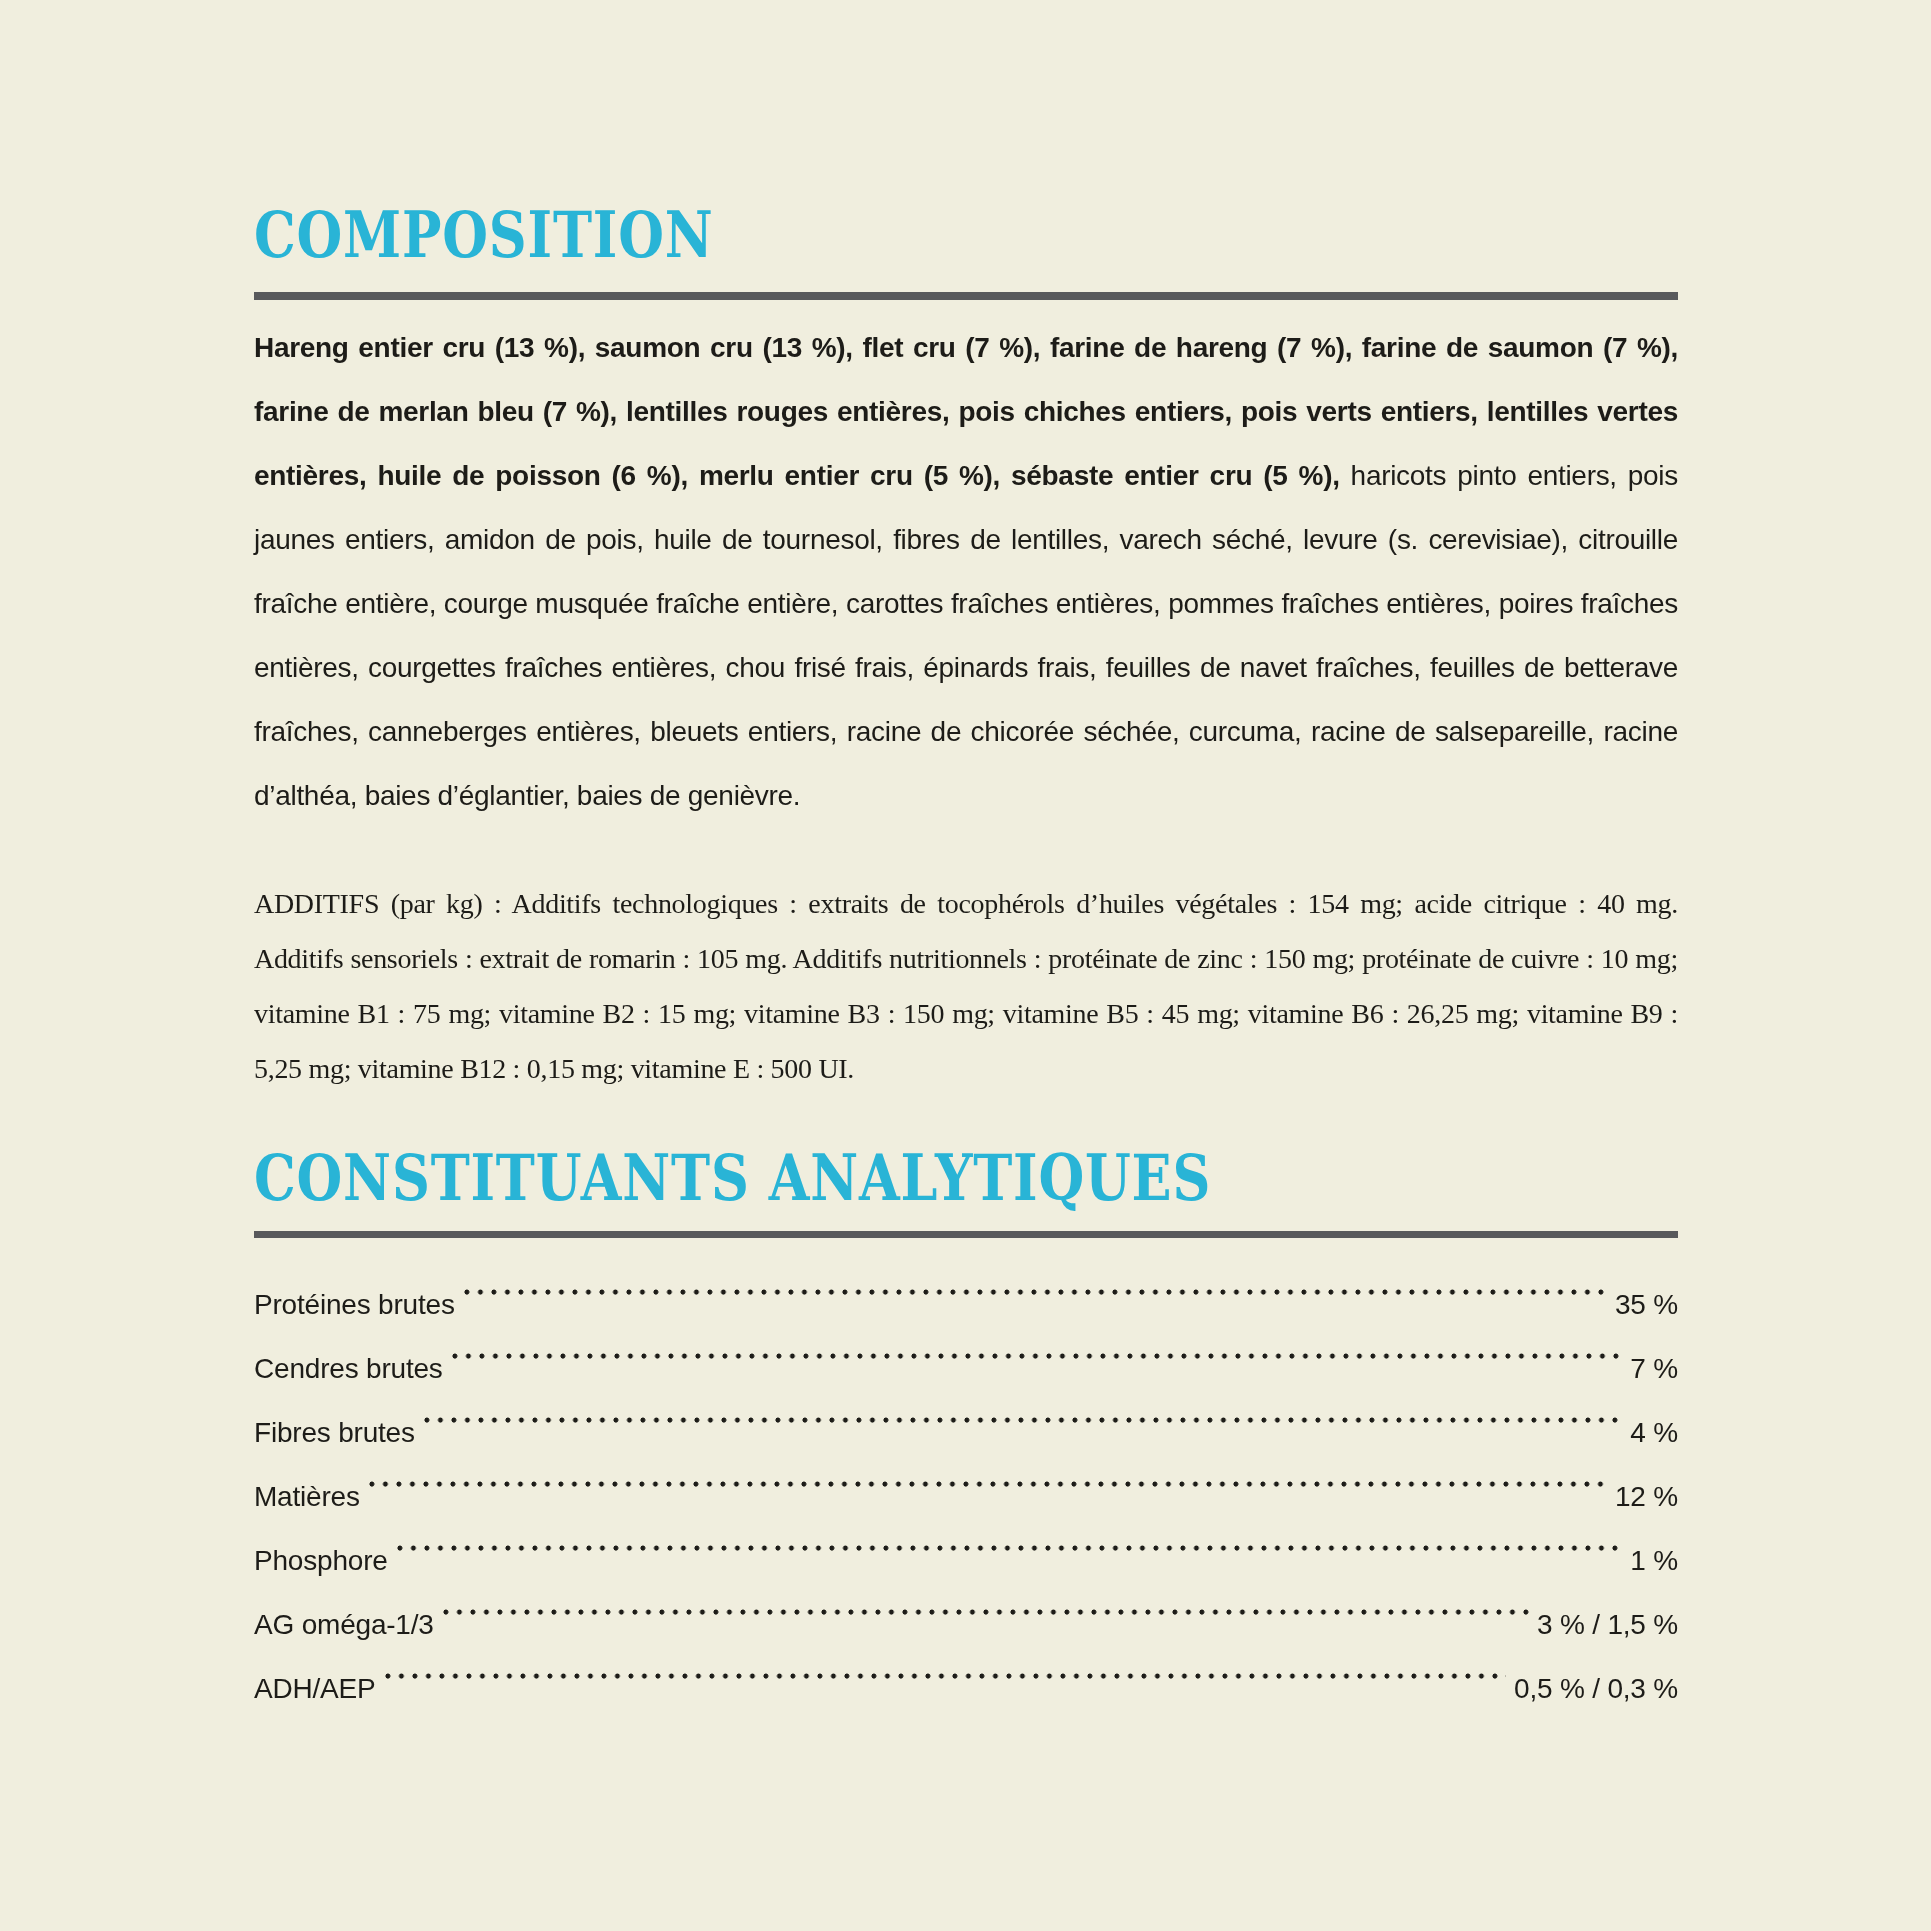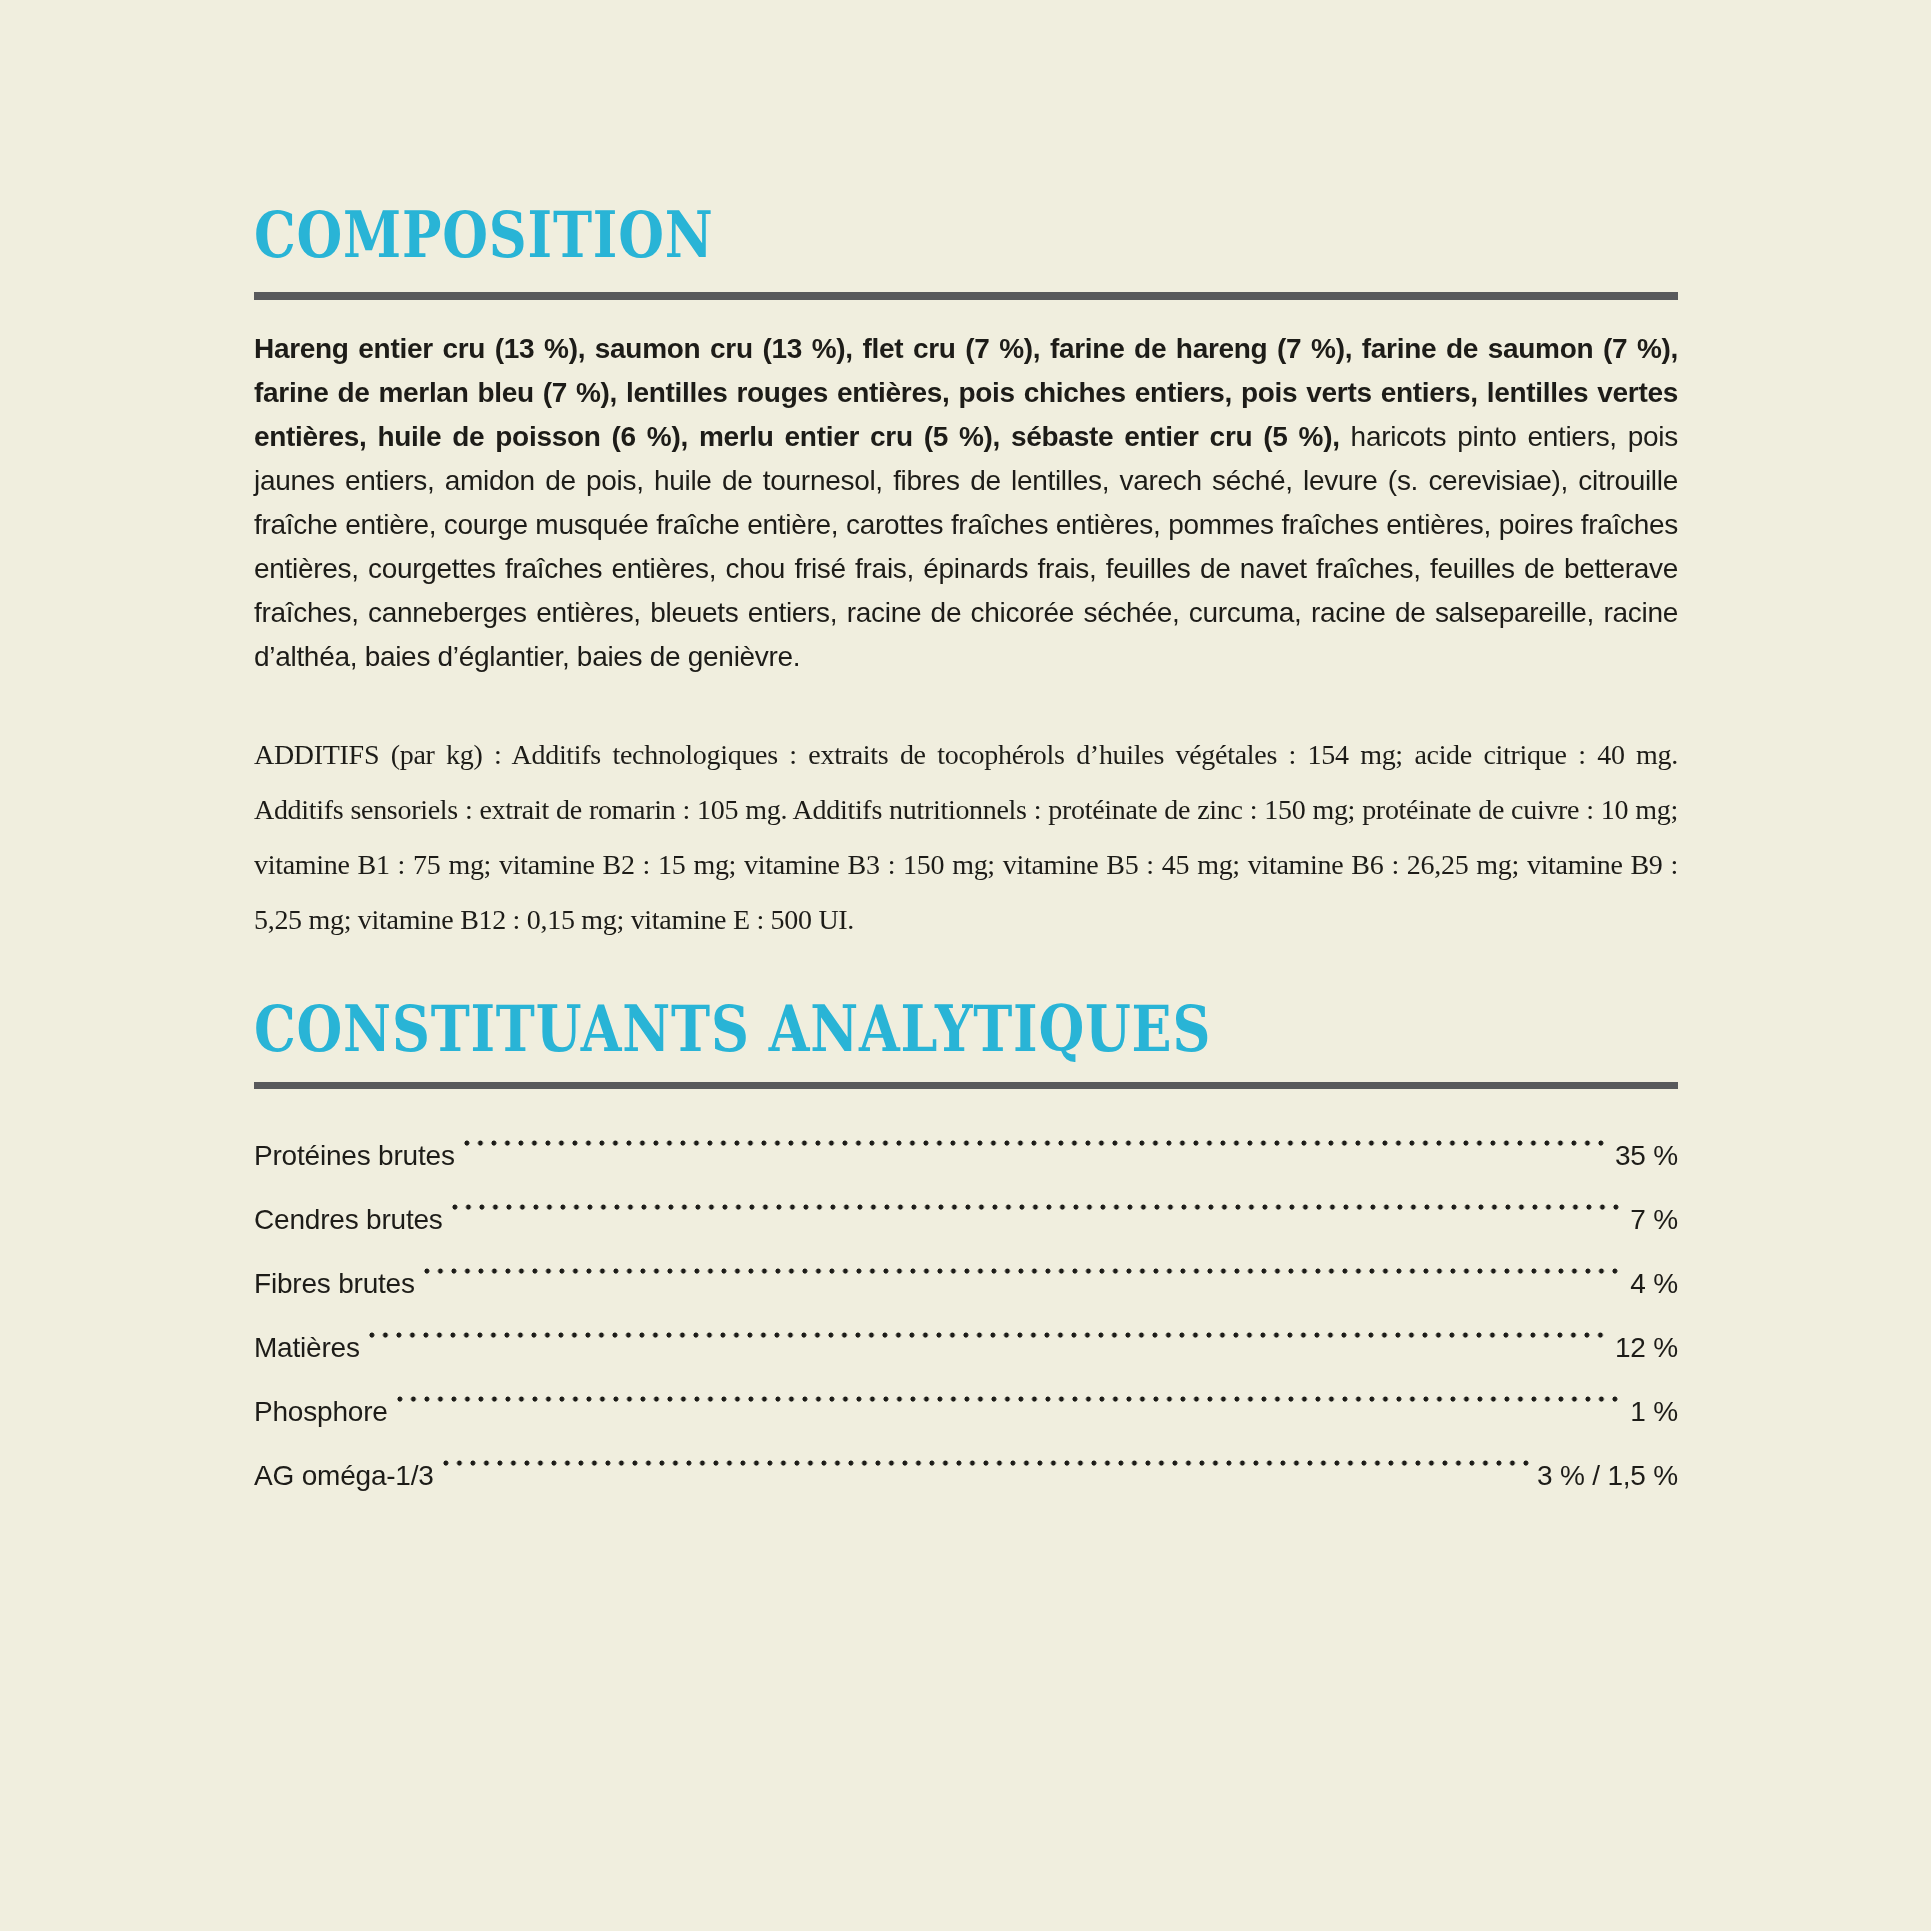--- a/index.html
+++ b/index.html
@@ -35,23 +35,23 @@
     transform: scaleX(0.82);
     transform-origin: 0 50%;
   }
   .rule {
     height: 7.7px;
     background: #58595B;
     margin-top: 25px;
     border: none;
   }
   .ingredients {
-    margin: 27px 0 0 0;
+    margin: 16px 0 0 0;
     font-size: 28px;
-    line-height: 44px;
+    line-height: 64px;
     letter-spacing: -0.3px;
     text-align: justify;
   }
   .ingredients .lead-bold {
     font-weight: 700;
   }
   .additives {
     margin: 48px 0 0 0;
     font-size: 28px;
     line-height: 55px;
@@ -147,16 +147,21 @@
     <span class="leader"></span>
     <span class="value">1 %</span>
   </div>
 
   <div class="row">
     <span class="label">AG oméga-1/3</span>
     <span class="leader"></span>
     <span class="value">3 % / 1,5 %</span>
   </div>
 
+  <div class="row">
+    <span class="label">ADH/AEP</span>
+    <span class="leader"></span>
+    <span class="value">0,5 % / 0,3 %</span>
+  </div>
 </div>
 
 </div>
 
 
 </body></html>

